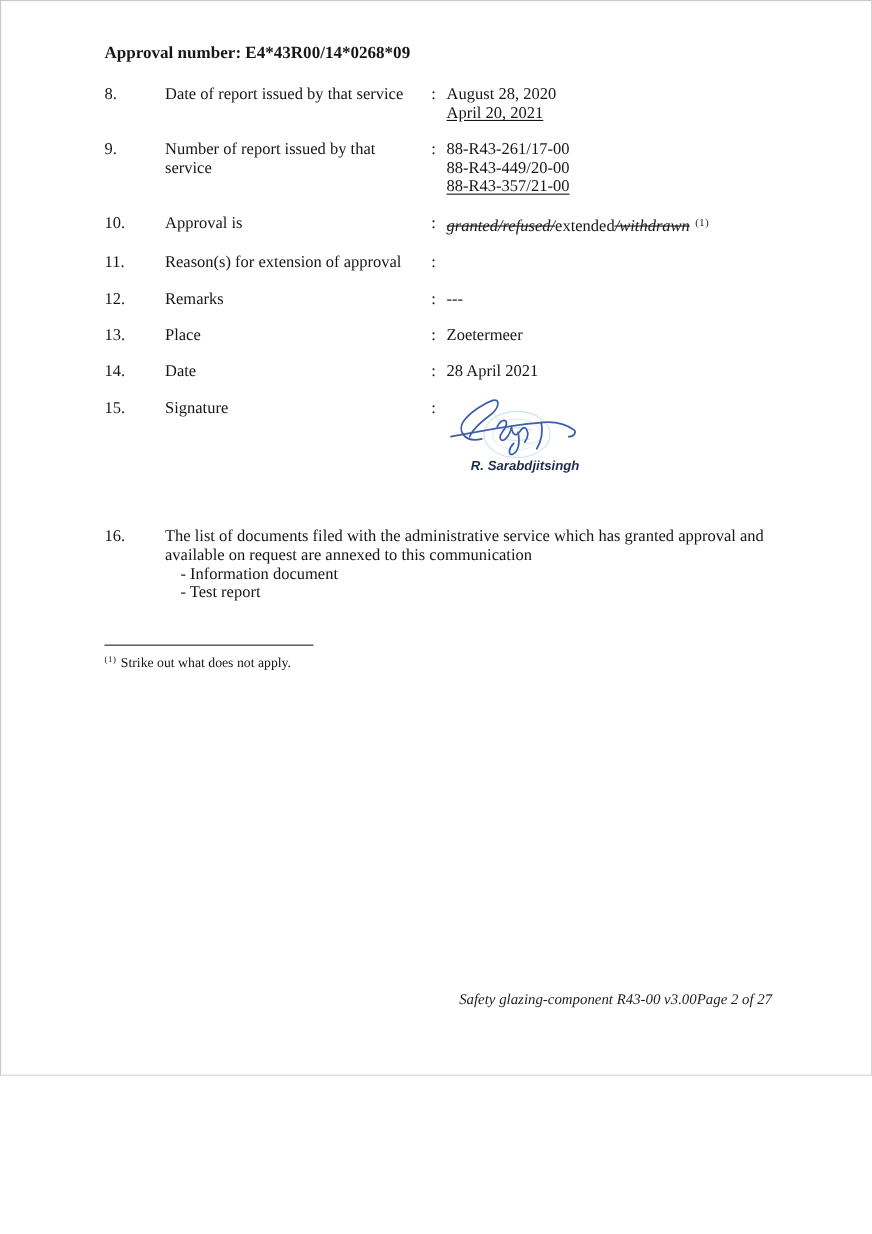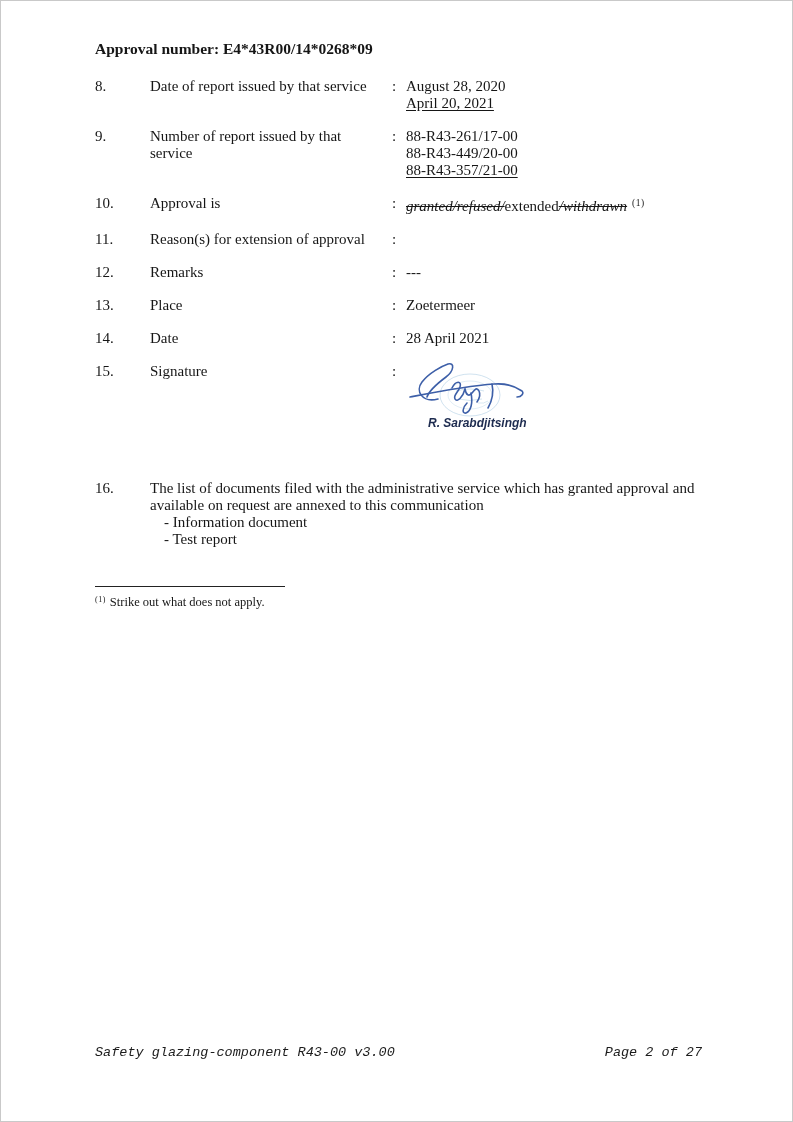--- a/index.html
+++ b/index.html
@@ -5,21 +5,21 @@
   :root {
     --ink: #3d5fa8;
     --stamp: #a9cbe2;
     --signatory: #1d2b4f;
   }
   * { box-sizing: border-box; }
   html, body { margin: 0; padding: 0; background: #ffffff; }
   .page {
     position: relative;
     width: 793px;
-    height: 1122px;
+    height: 978px;
     background: #ffffff;
     border: 1px solid #c9c9c9;
     font-family: "Liberation Serif", "DejaVu Serif", serif;
     font-size: 15px;
     line-height: 17px;
     color: #161616;
     overflow: hidden;
   }
   .content {
     position: absolute;
@@ -71,25 +71,24 @@
     font-size: 12.5px;
     line-height: 15px;
   }
   .footnote .fnref { margin-left: 0; margin-right: 4px; font-size: 8px; vertical-align: 4px; }
   .footer {
     position: absolute;
     left: 94px;
     right: 90px;
     bottom: 60px;
     display: flex;
-    justify-content: space-between;
+    justify-content: flex-end;
     font-style: italic;
     font-size: 13.5px;
     color: #1c1c1c;
-    font-family: Liberation Mono, monospace;
   }
 </style>
 </head>
 <body>
 
 <div class="page">
   <div class="content">
 
     <div class="approval-header">Approval number: E4*43R00/14*0268*09</div>
 

